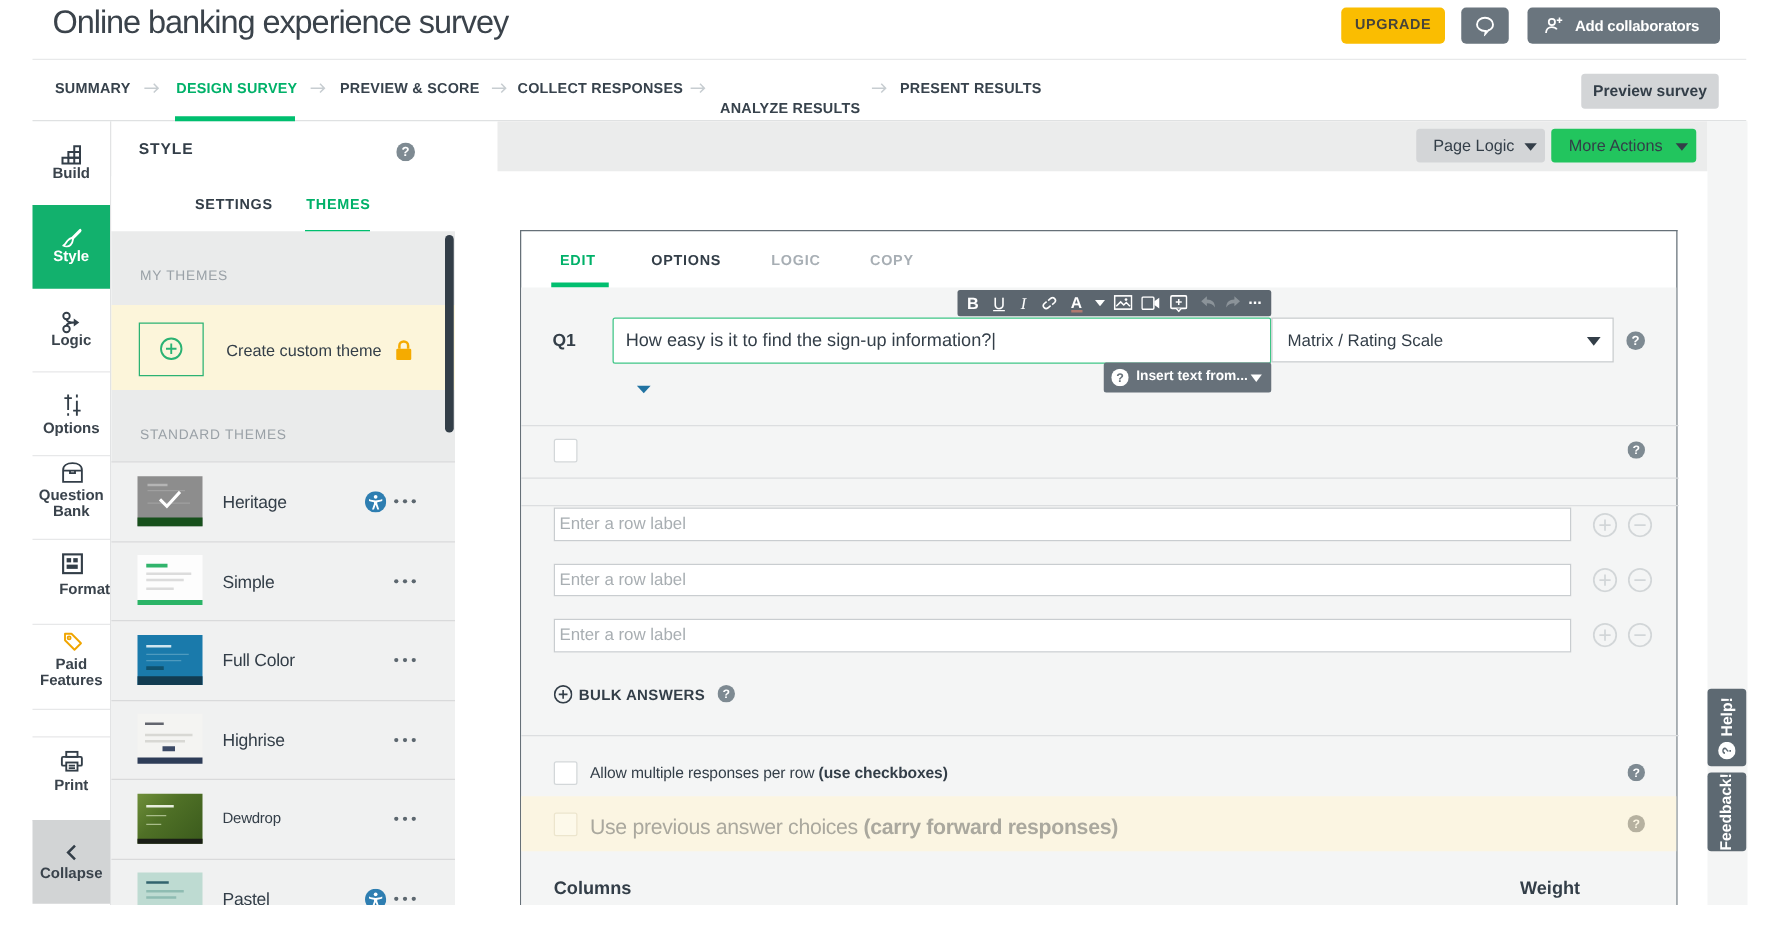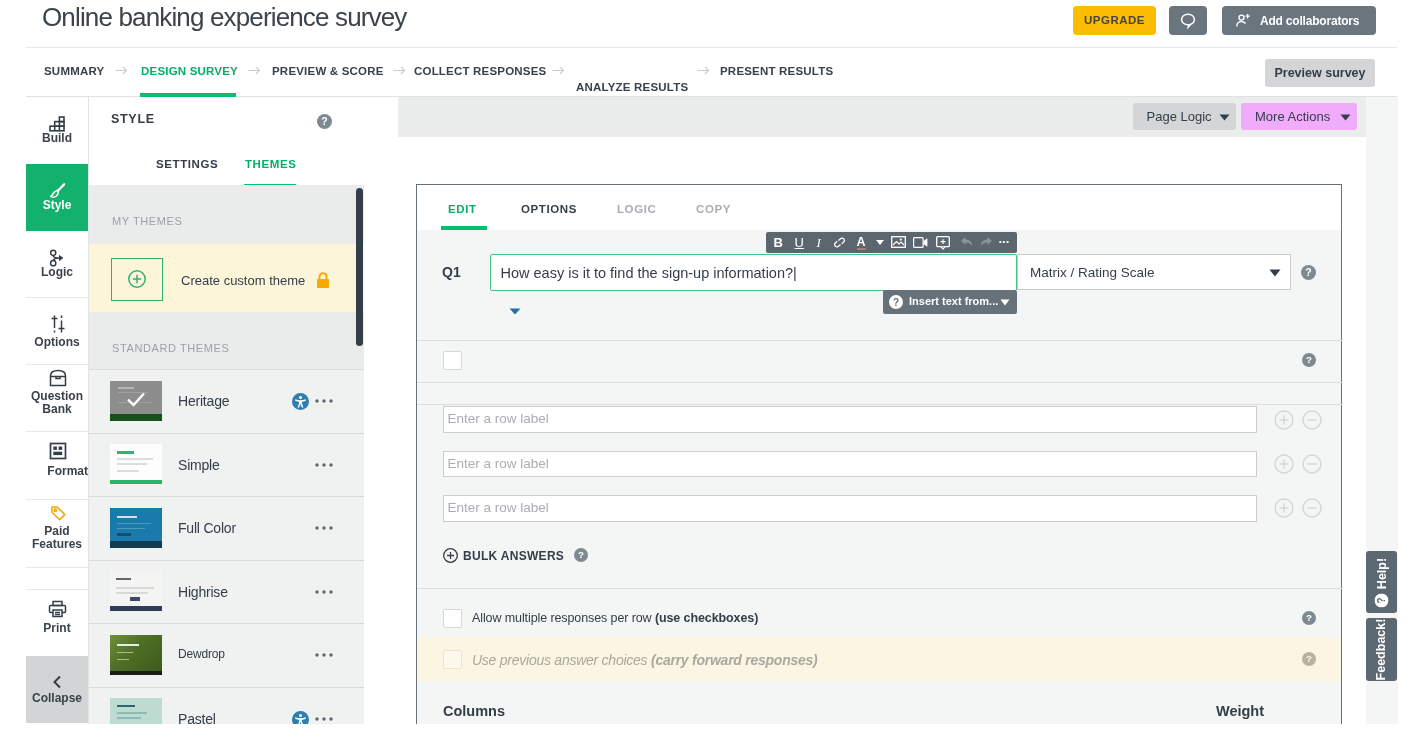--- a/index.html
+++ b/index.html
@@ -290,21 +290,21 @@
 
 <div id="main" class="abs" style="left:398px; top:97px; width:968px; height:627px; background:#fff;">
 
   <div class="abs" style="left:0; top:0; width:968px; height:40px; background:#ebecec;"></div>
   <div class="abs" style="left:734.5px; top:6px; width:103px; height:27px; background:#d3d5d7; border-radius:3px; font-size:13px; color:#333E48;">
       <span class="abs" style="left:14px; top:6px;">Page Logic</span>
       <svg class="abs" style="left:86px; top:11px;" width="11" height="7" viewBox="0 0 11 7">
         <path d="M0.5 0.5 L10.5 0.5 L5.5 6.5 Z" fill="#333E48"></path>
       </svg>
     </div>
-  <div class="abs" style="left:843px; top:6px; width:115.5px; height:27px; background:#f0abfc; border-radius:3px; font-size:13px; color:#333E48;">
+  <div class="abs" style="left:843px; top:6px; width:115.5px; height:27px; background:#22c55e; border-radius:3px; font-size:13px; color:#333E48;">
       <span class="abs" style="left:14px; top:6px;">More Actions</span>
       <svg class="abs" style="left:99px; top:11px;" width="11" height="7" viewBox="0 0 11 7">
         <path d="M0.5 0.5 L10.5 0.5 L5.5 6.5 Z" fill="#333E48"></path>
       </svg>
     </div>
 
   <div id="card" class="abs" style="left:18px; top:87px; width:926px; height:540px; border:1px solid #667078; border-bottom:none; background:#fff;">
 
     <div class="abs" style="left:31px; top:18px; font-size:11.5px; font-weight:bold; letter-spacing:0.6px; color:#00b169;">EDIT</div>
     <div class="abs" style="left:104px; top:18px; font-size:11.5px; font-weight:bold; letter-spacing:0.6px;">OPTIONS</div>
@@ -432,21 +432,21 @@
     <div class="abs" style="left:0; top:403px; width:926px; height:1px; background:#dcdee0;"></div>
     <div class="abs" style="left:26px; top:423.5px; width:19px; height:19px; background:#fff; border:1px solid #d3d7d9; border-radius:2px;"></div>
     <div class="abs" style="left:55px; top:425.5px; font-size:12.5px; letter-spacing:-0.1px;">Allow multiple responses per row <span class="b">(use checkboxes)</span></div>
     <svg class="abs" style="left:884.5px; top:426px;" width="14" height="14" viewBox="0 0 15 15">
         <circle cx="7.5" cy="7.5" r="7.5" fill="#7e8a92"></circle>
         <text x="7.5" y="11.2" font-size="10.5" font-weight="bold" fill="#fff" text-anchor="middle" font-family="Liberation Sans">?</text>
       </svg>
 
     <div class="abs" style="left:0; top:452px; width:924px; height:43.5px; background:#fbf5e2;"></div>
     <div class="abs" style="left:26px; top:464.5px; width:19px; height:19px; background:#fdf9ea; border:1px solid #ece5cd; border-radius:2px;"></div>
-    <div class="abs" style="left:55px; top:466.5px; font-size:14px; letter-spacing:-0.25px; color:#aaa89e;font-style:italic;">Use previous answer choices <span class="b">(carry forward responses)</span></div>
+    <div class="abs" style="left:55px; top:466.5px; font-size:17px; letter-spacing:-0.25px; color:#aaa89e;">Use previous answer choices <span class="b">(carry forward responses)</span></div>
     <svg class="abs" style="left:884.5px; top:467px;" width="14" height="14" viewBox="0 0 15 15">
         <circle cx="7.5" cy="7.5" r="7.5" fill="#b6b1a0"></circle>
         <text x="7.5" y="11.2" font-size="10.5" font-weight="bold" fill="#fbf5e2" text-anchor="middle" font-family="Liberation Sans">?</text>
       </svg>
 
     <div class="abs" style="left:26px; top:518px; font-size:14.5px; font-weight:bold;">Columns</div>
     <div class="abs" style="left:799px; top:518px; font-size:14.5px; font-weight:bold;">Weight</div>
   </div>
 </div>
 

